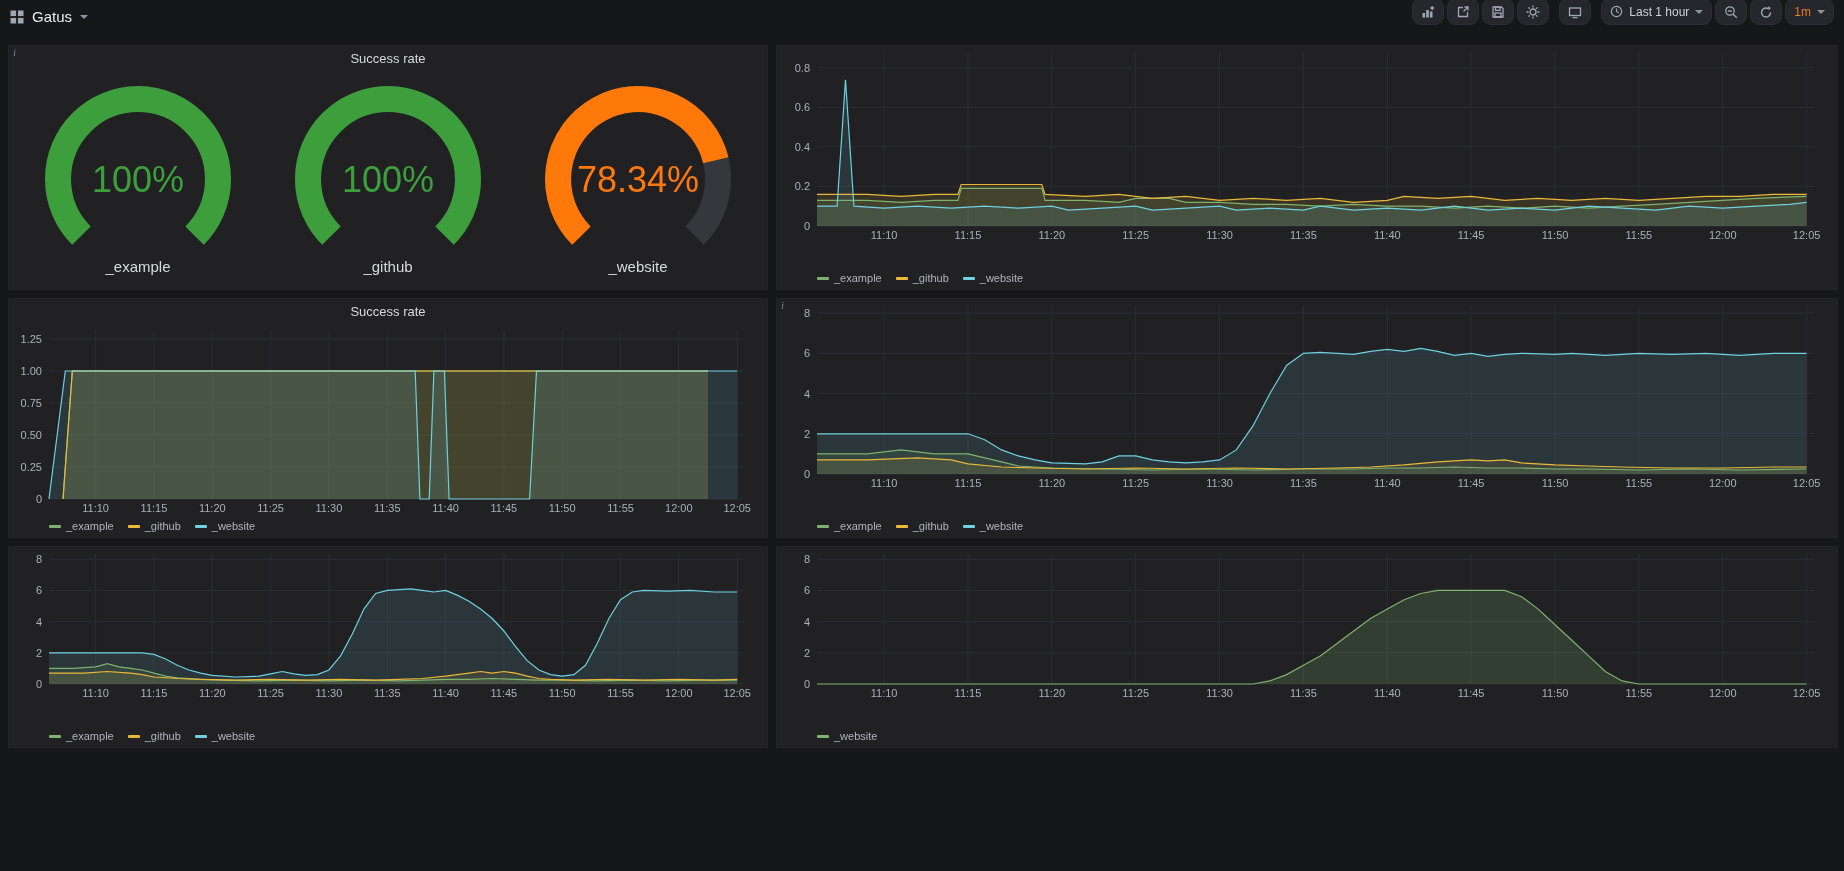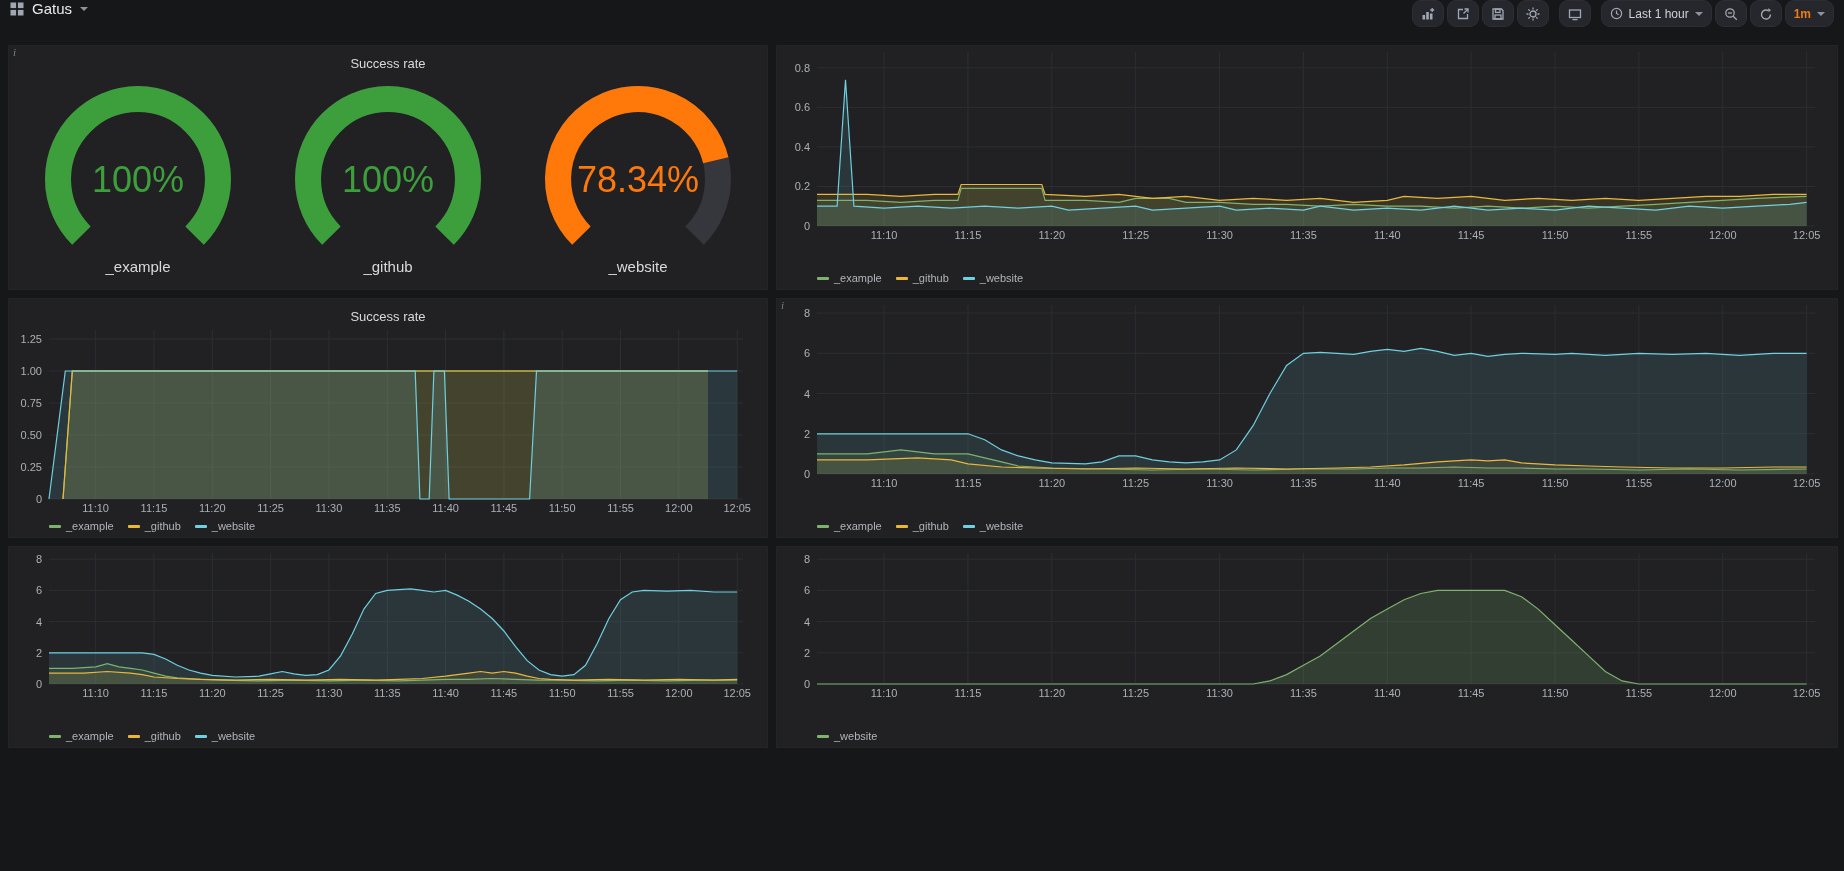--- a/index.html
+++ b/index.html
@@ -1,34 +1,34 @@
 <!DOCTYPE html>
 <html><head>
 <meta charset="utf-8">
 <style>
   *{box-sizing:border-box;margin:0;padding:0}
   html,body{width:1844px;height:871px}
   body{background:#161719;font-family:"Liberation Sans",sans-serif;color:#d8d9da;overflow:hidden}
 
   
-  .navbar{height:37px;display:flex;align-items:flex-start;justify-content:space-between;padding:0 10px}
+  .navbar{height:37px;display:flex;align-items:flex-end;justify-content:space-between;padding:12px 10px}
   .nav-left{display:flex;align-items:center;gap:8px}
   .dash-name{font-size:15px;font-weight:500;color:#e9eaeb;cursor:pointer}
   .caret{width:0;height:0;border-left:4px solid transparent;border-right:4px solid transparent;border-top:4px solid #8e949c;display:inline-block}
   .nav-right{display:flex;align-items:center;gap:10px}
   .btn-group{display:flex;gap:3px}
   .nav-btn{display:flex;align-items:center;gap:6px;background:#25272c;border:1px solid #2c2e34;color:#9fa7b3;height:27px;padding:0 8px;border-radius:9px;font-size:12px;font-family:inherit;cursor:pointer}
   .nav-btn svg{display:block}
   .nav-btn .lbl{color:#d0d2d6}
-  .orange{color:#eb7b18;font-weight:bold}
+  .orange{color:#eb7b18;font-weight:normal}
 
   
   .dash{display:grid;grid-template-columns:10fr 14fr;grid-template-rows:245px 240px 202px;gap:8px;padding:8px}
   .panel{background:#212124;display:flex;flex-direction:column;position:relative;border:1px solid #242428}
-  .panel-header{height:25px;display:flex;align-items:flex-end;justify-content:center;flex:0 0 auto}
+  .panel-header{height:25px;display:flex;align-items:center;justify-content:center;flex:0 0 auto}
   .panel-title{font-size:13px;font-weight:500;color:#d8d9da;cursor:pointer}
   .info-corner{position:absolute;top:0;left:4px;font-size:11px;font-style:italic;color:#7a8089;font-family:"Liberation Serif",serif;cursor:pointer}
   .panel-body{flex:1;display:flex;flex-direction:column;min-height:0;padding:0 4px 2px}
   .chart{flex:1;min-height:0}
   .legend{height:18px;display:flex;align-items:center;gap:14px;padding-left:36px;font-size:11px;color:#b0b4ba;flex:0 0 auto}
   .lg-item{display:flex;align-items:center;gap:5px;cursor:pointer}
   .lg-swatch{display:inline-block;width:12px;height:3px;border-radius:1px}
 
   
   .gauges-row{flex:1;display:flex;align-items:center;justify-content:center}

